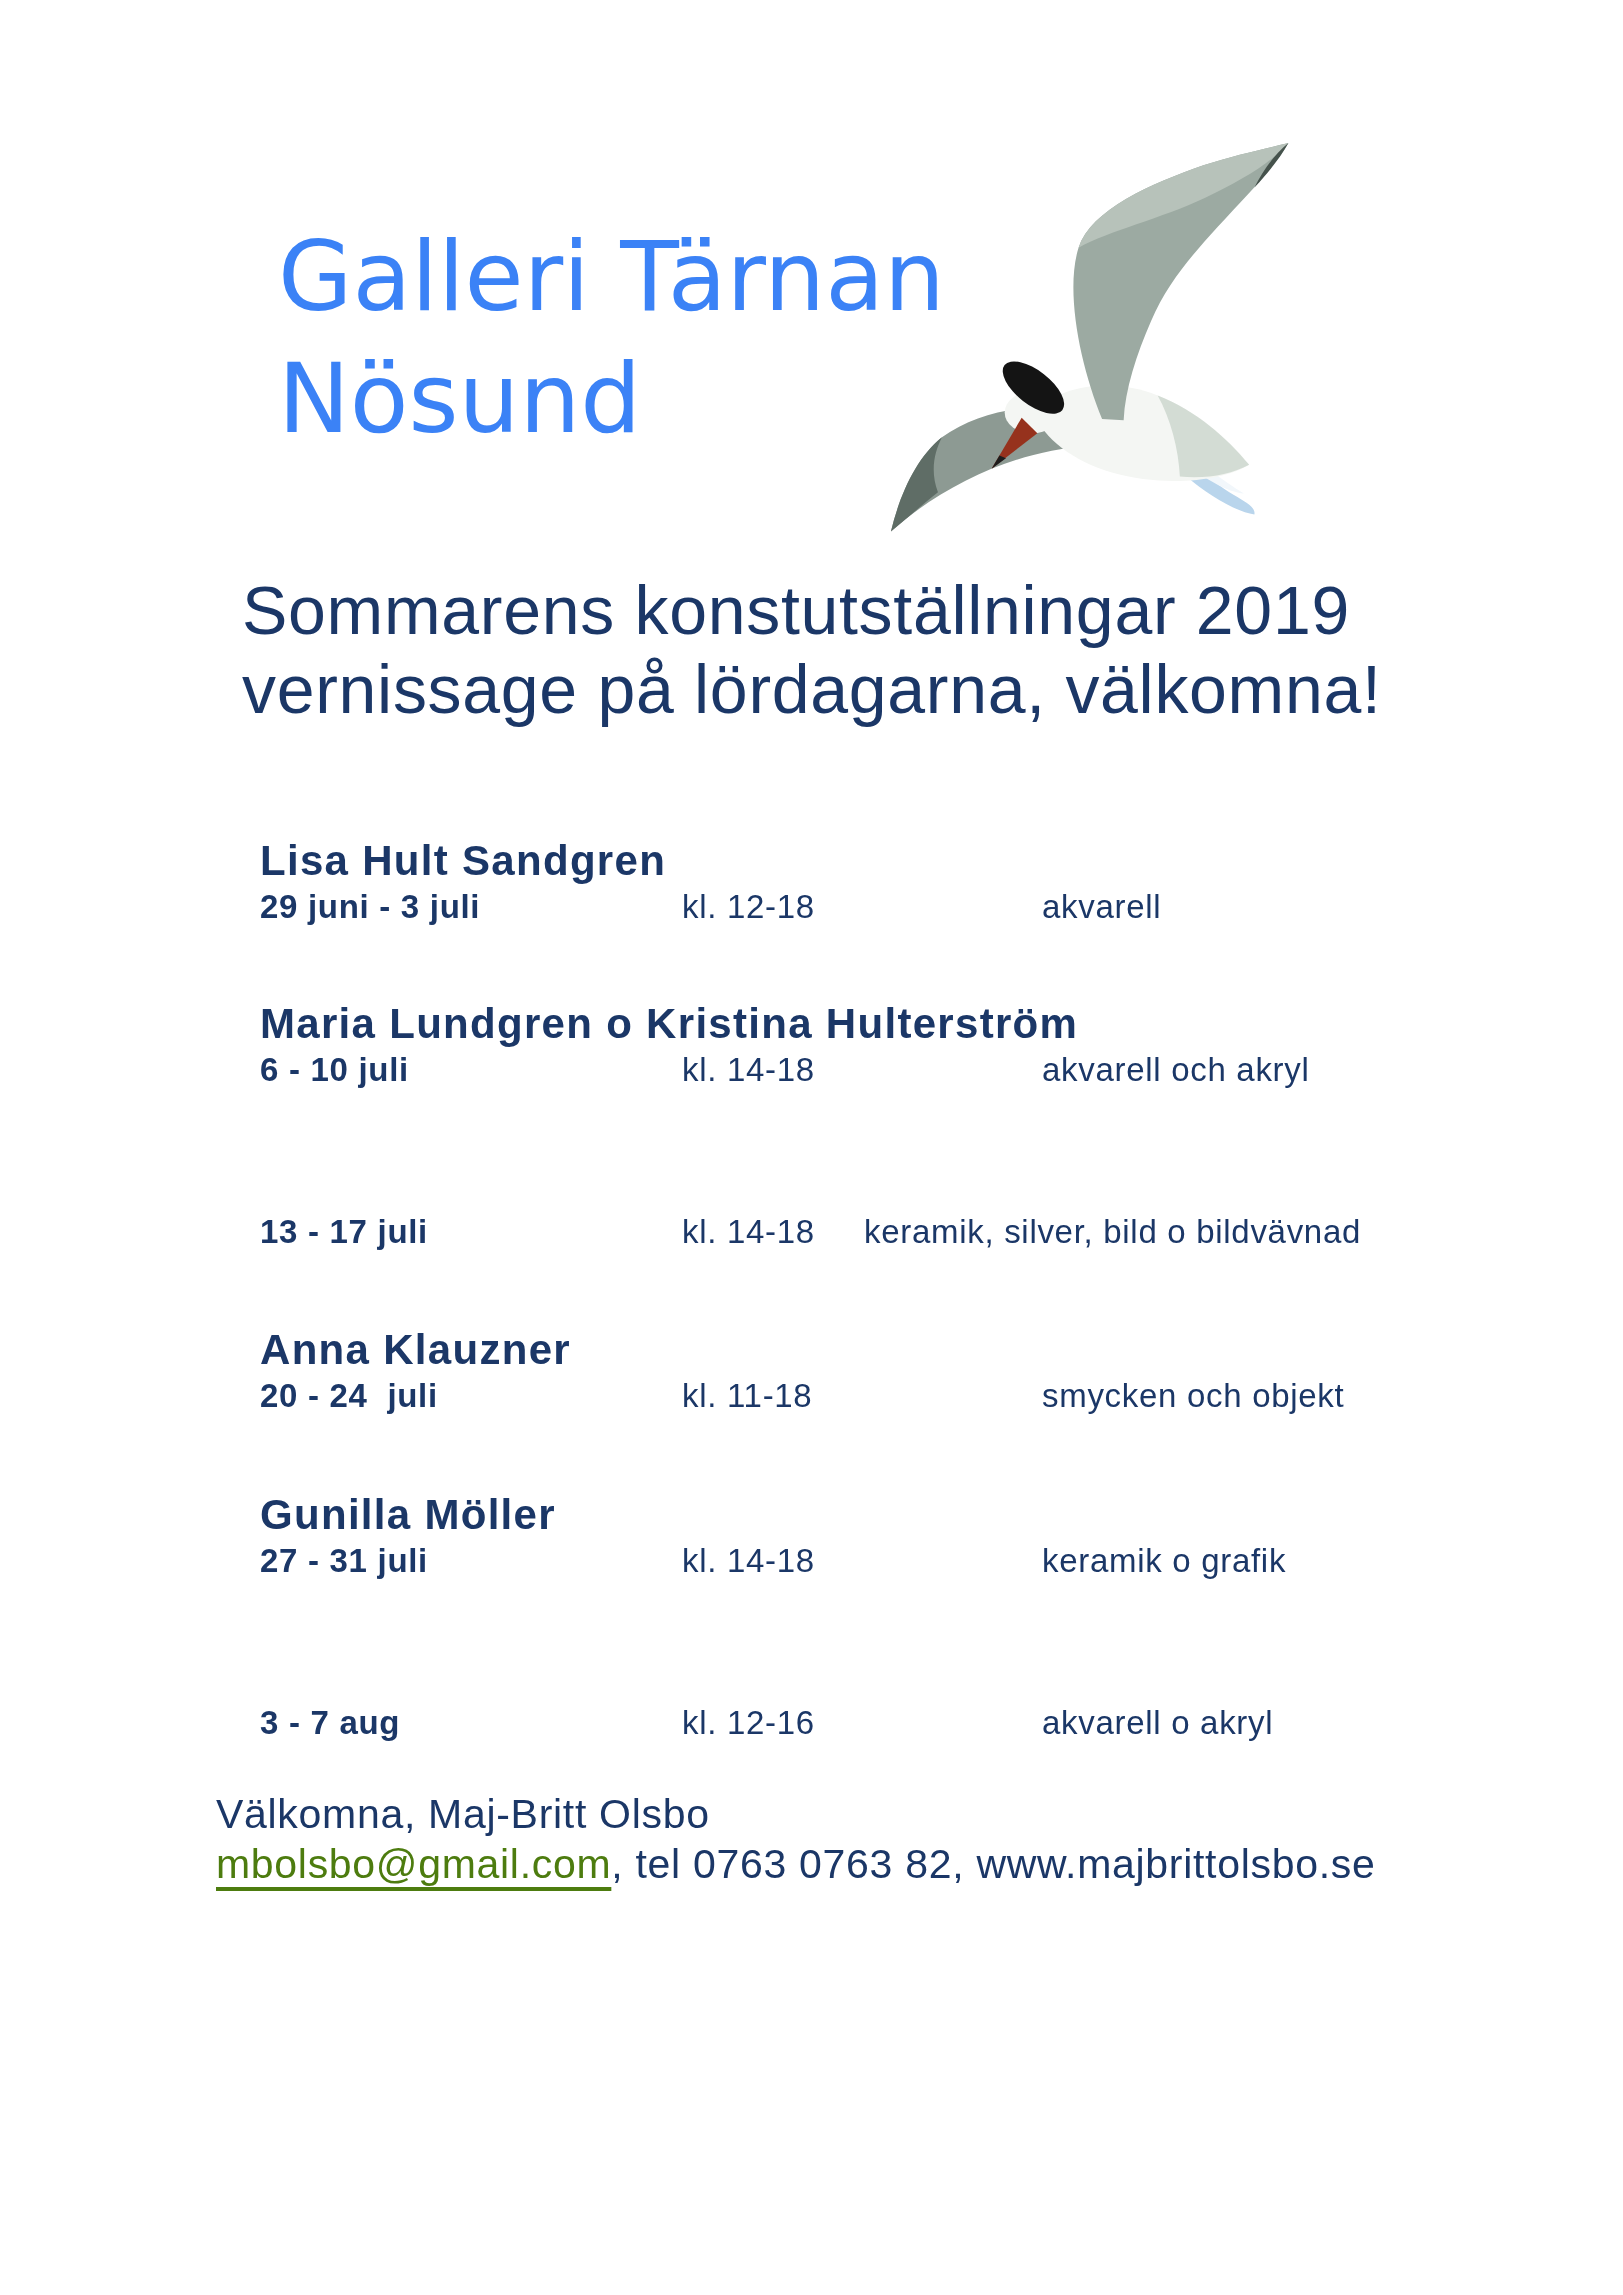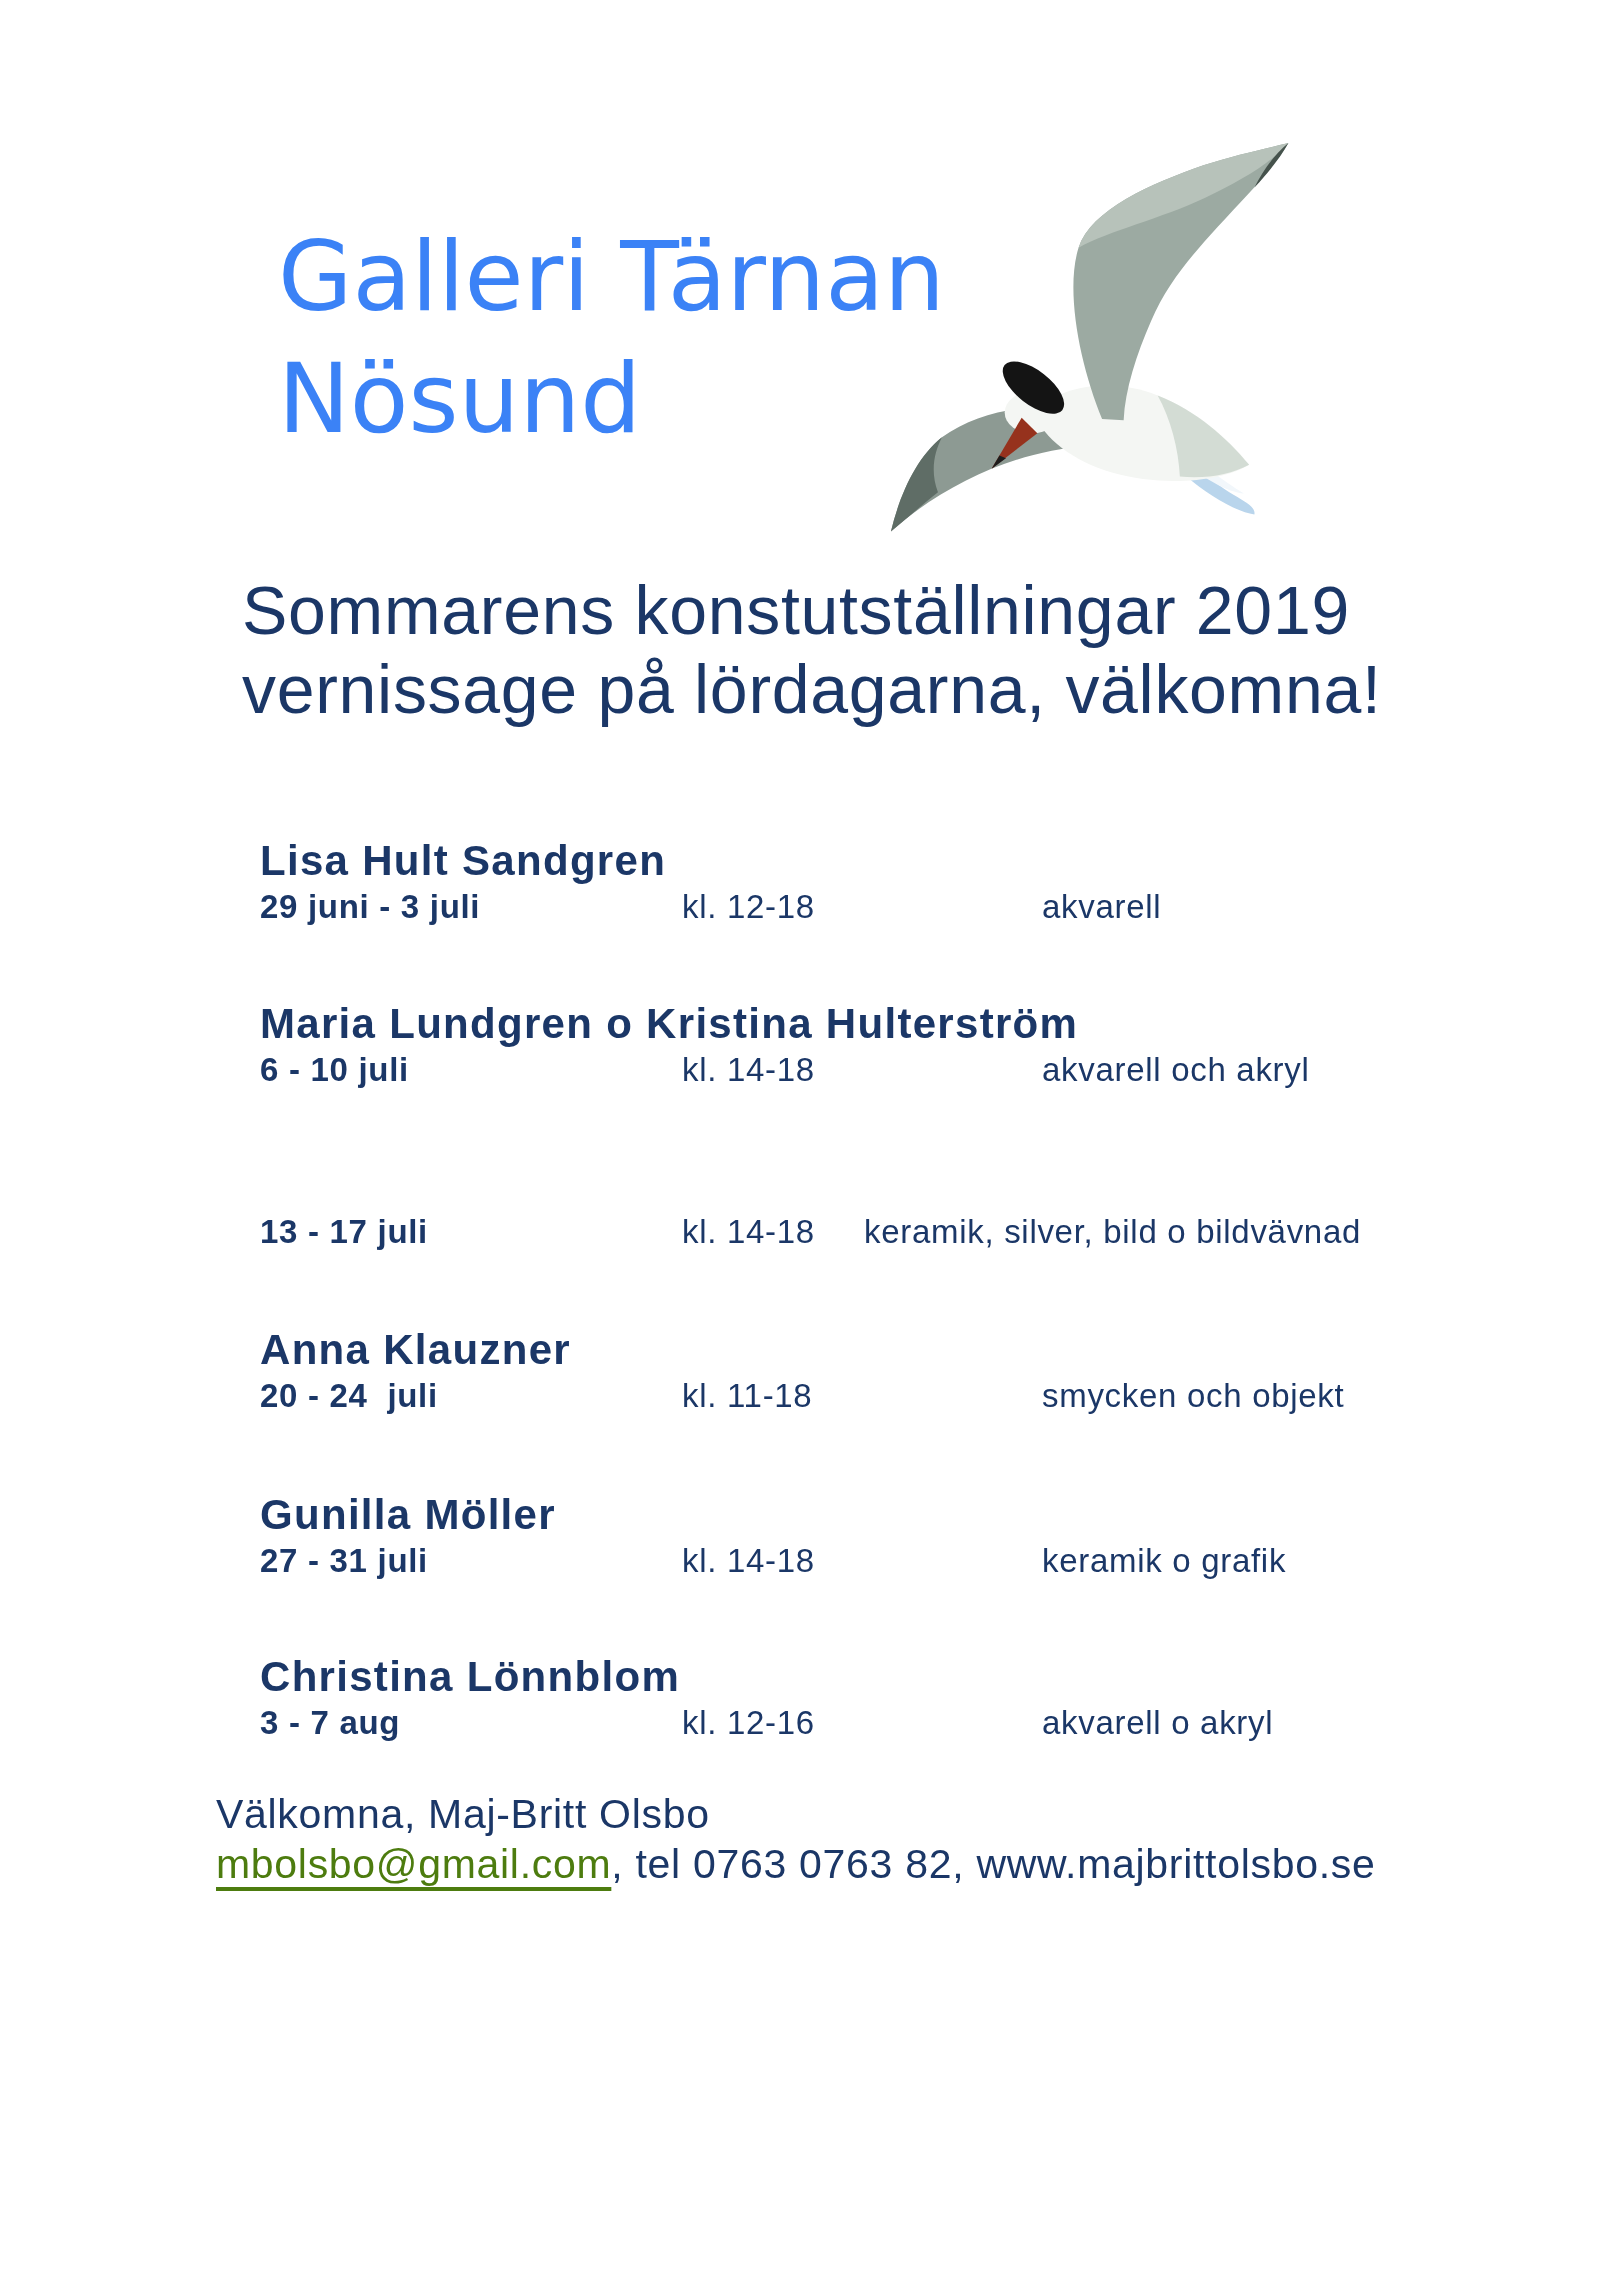--- a/index.html
+++ b/index.html
@@ -193,21 +193,20 @@
   <div class="entry" style="top:1492px">
     <div class="artist">Gunilla Möller</div>
     <div class="details">
       <span class="date">27 - 31 juli</span>
       <span class="hours">kl. 14-18</span>
       <span class="medium">keramik o grafik</span>
     </div>
   </div>
 
   <div class="entry" style="top:1654px">
-    <div class="artist">Christina Lönnblom</div>
     <div class="details">
       <span class="date">3 - 7 aug</span>
       <span class="hours">kl. 12-16</span>
       <span class="medium">akvarell o akryl</span>
     </div>
   </div>
 
   <div class="footer">
     <div>Välkomna, Maj-Britt Olsbo</div>
     <div>

